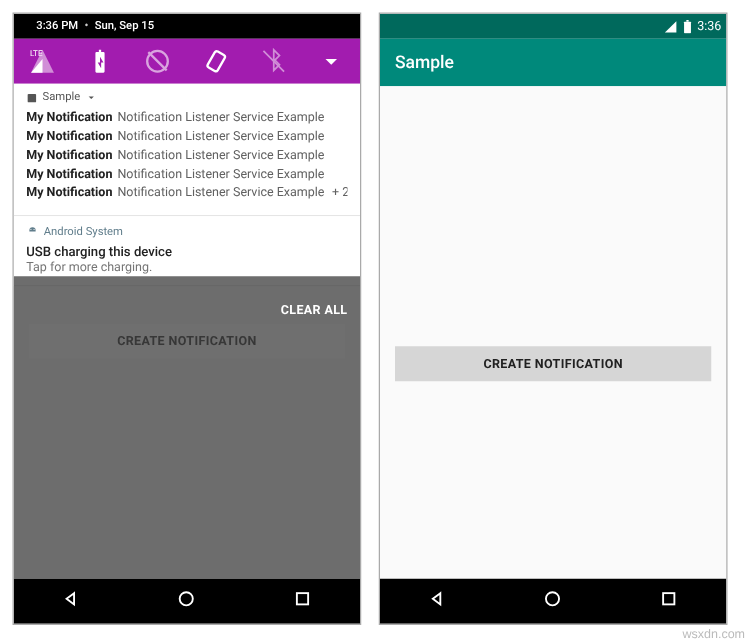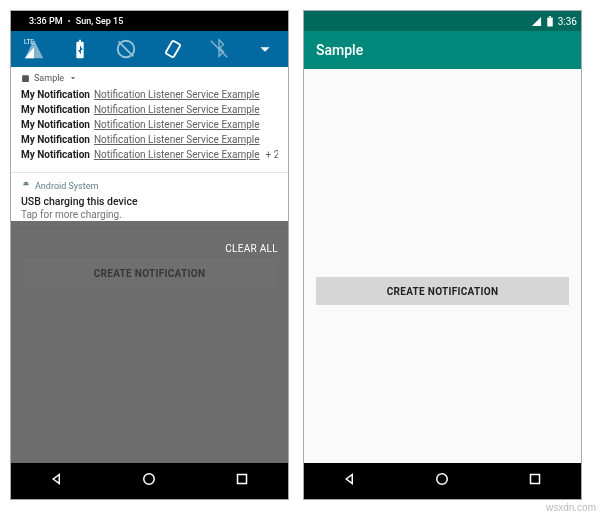--- a/index.html
+++ b/index.html
@@ -33,21 +33,21 @@
       align-items: center;
       padding: 0 18px;
       font-size: 9px;
       font-weight: 500;
     }
     .status-bar-dark .dot {
       margin: 0 5px;
       opacity: 0.8;
     }
     .toggle-row {
-      background: #0369a1;
+      background: #a21caf;
       height: 36px;
       display: flex;
       align-items: center;
       justify-content: space-between;
       padding: 0 12px;
     }
     .toggle-row .icon {
       color: #fff;
       width: 22px;
       height: 22px;
@@ -77,21 +77,20 @@
       white-space: nowrap;
       overflow: hidden;
     }
     .notif-title {
       font-weight: 700;
       margin-right: 4px;
     }
     .notif-body {
       color: #616161;
       font-weight: 400;
-      text-decoration: underline;
     }
     .notif-more {
       margin-left: auto;
       color: #616161;
       padding-left: 6px;
     }
     .system-notif {
       background: #fff;
       padding: 8px 10px;
       border-bottom: 1px solid #e5e5e5;
@@ -120,21 +119,21 @@
       top: 210px;
       bottom: 36px;
       background: rgba(60,60,60,0.75);
     }
     .clear-all {
       position: absolute;
       right: 10px;
       top: 232px;
       color: #fff;
       font-size: 10px;
-      font-weight: 400;
+      font-weight: 700;
       letter-spacing: 0.3px;
       text-align: center;
     }
     .btn-left {
       position: absolute;
       left: 12px;
       right: 12px;
       top: 248px;
       height: 28px;
       background: #6f6f6f;

